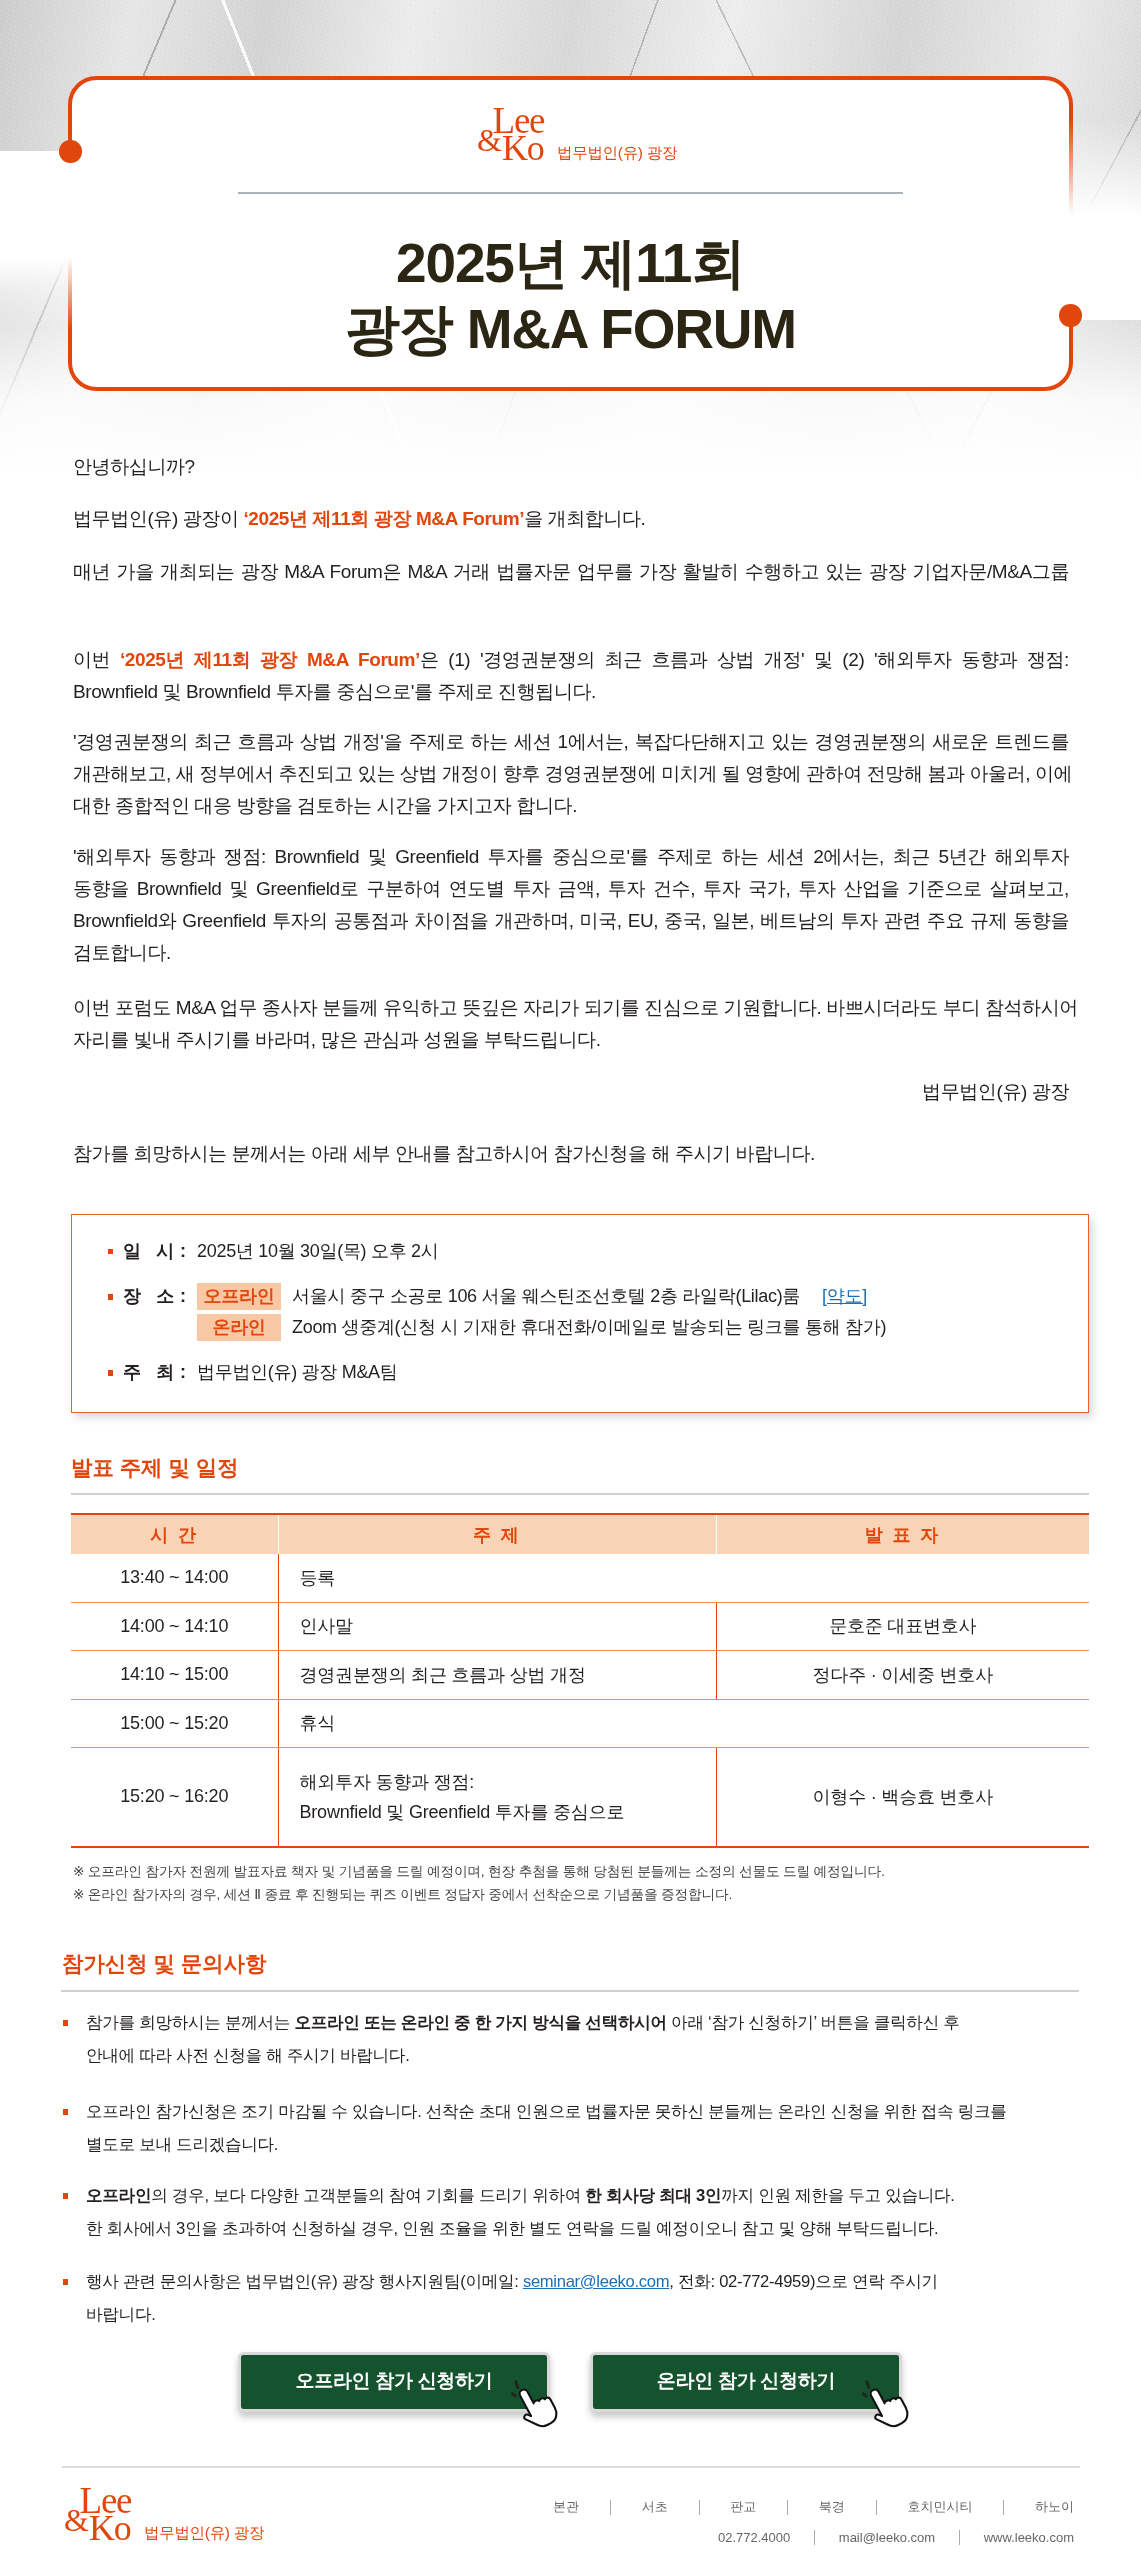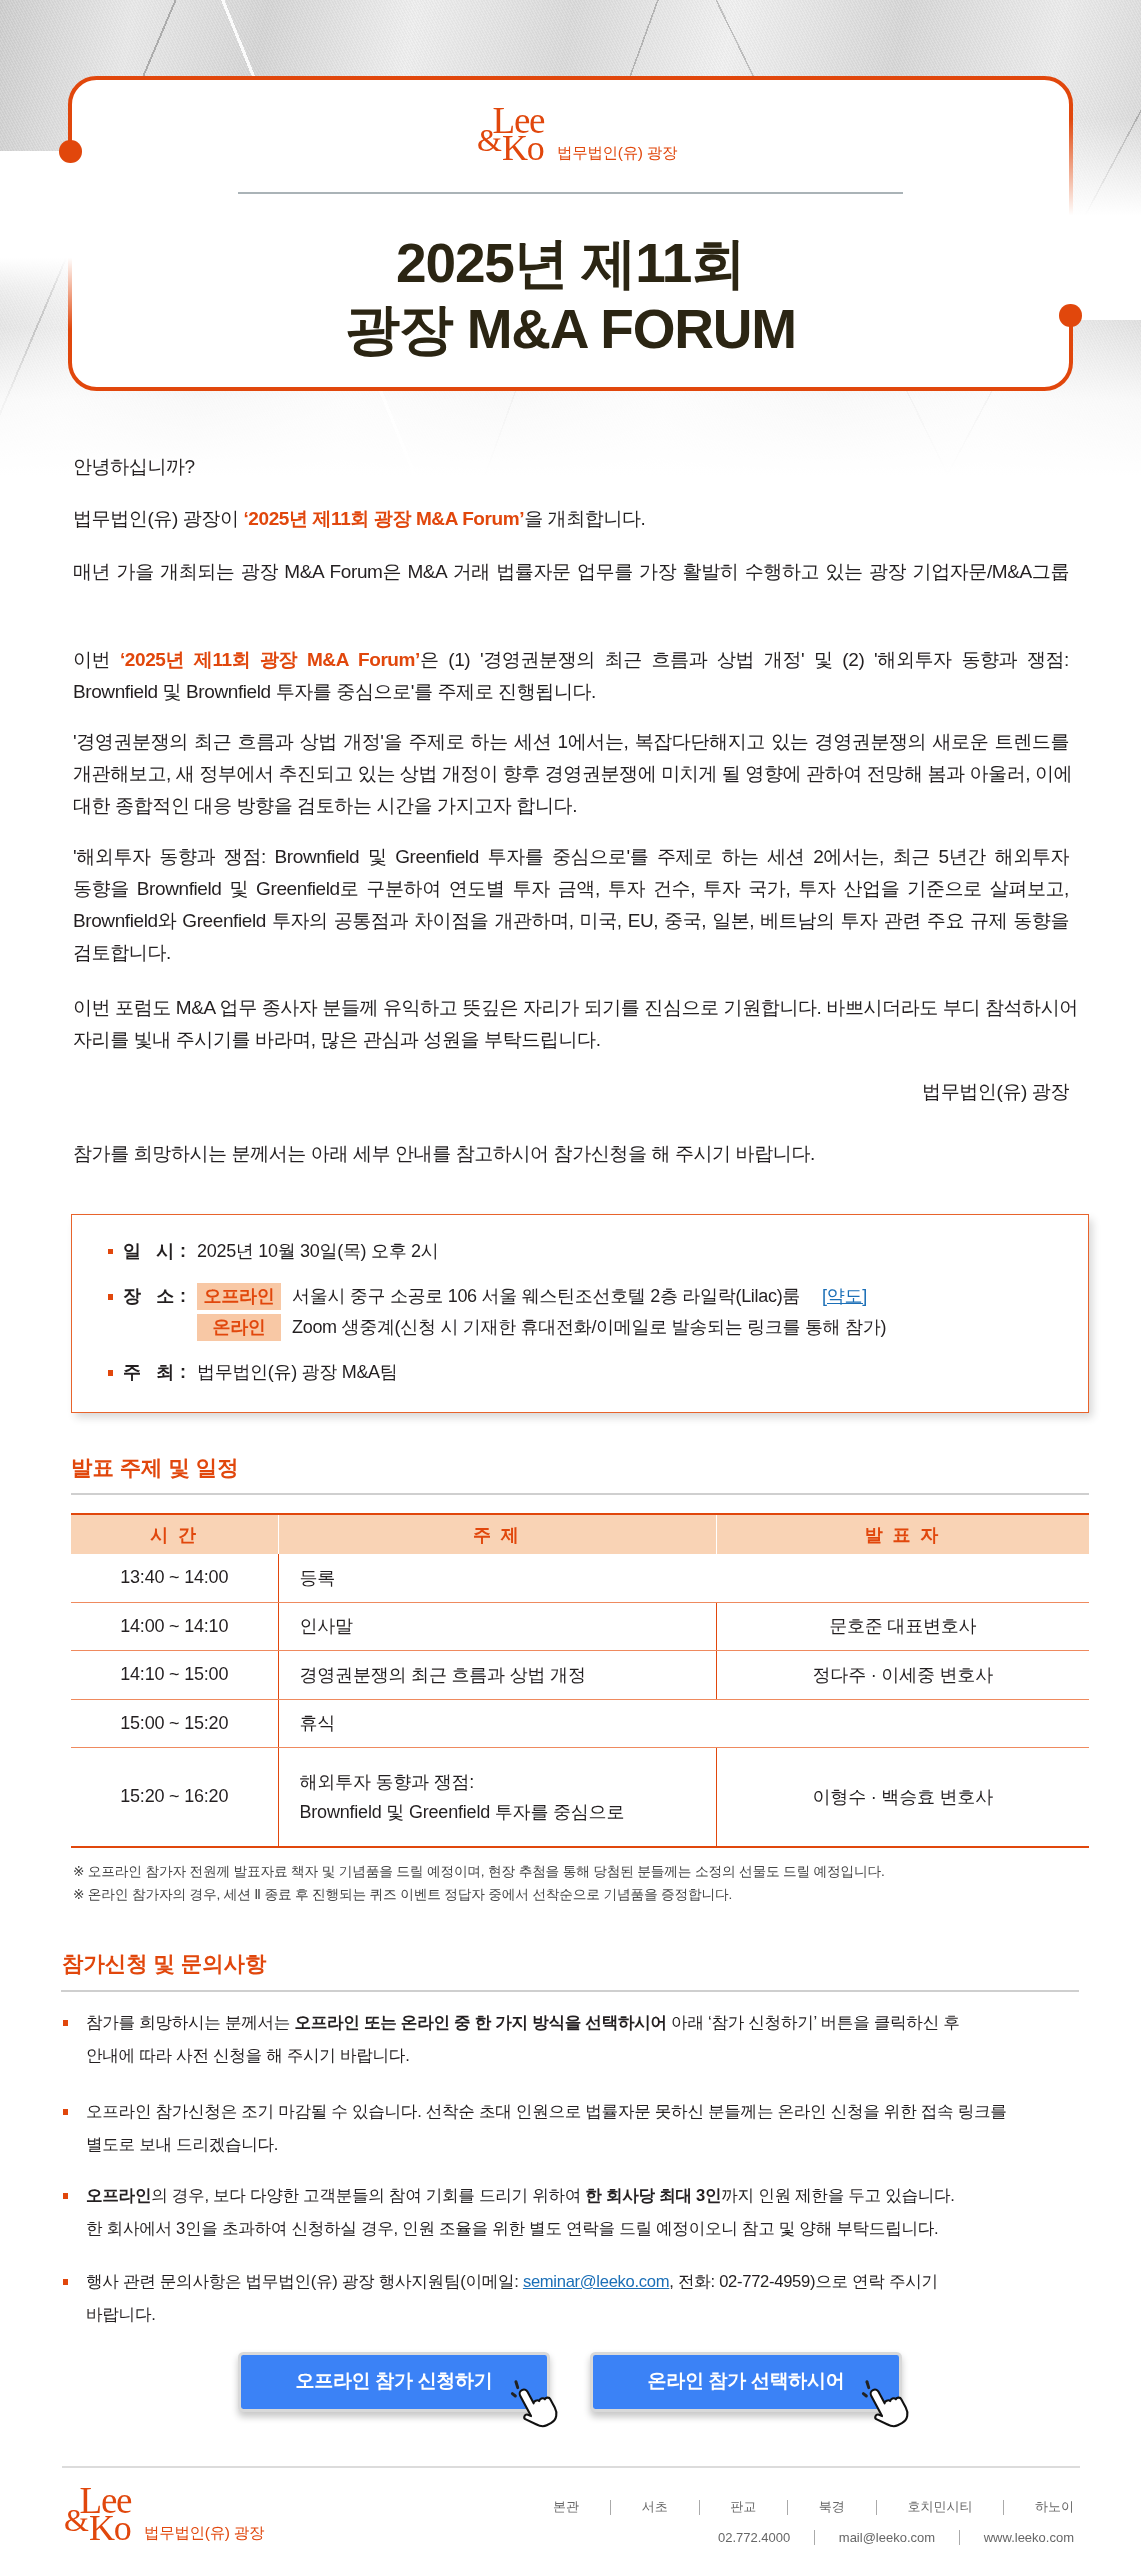--- a/index.html
+++ b/index.html
@@ -73,21 +73,21 @@
   .schedule td.speaker{text-align:center;border-left:0.6px solid #e1470c}
   .schedule .tl{line-height:30px}
 
   .note{left:73px;font-size:13.7px;line-height:23px;color:#444;white-space:nowrap;letter-spacing:-0.2px}
 
   .reg-bullet{left:63px;width:5.4px;height:6px;background:#e1470c}
   .reg-text{left:86px;font-size:16.6px;line-height:33px;white-space:nowrap;letter-spacing:-0.3px}
   .reg-text b{font-weight:700}
   .email-link{color:#1b6fb7;text-decoration:underline;cursor:pointer}
 
-  .btn{top:2352px;width:312px;height:60px;border:3px solid #d9d9d9;border-radius:5.4px;background:#3b82f6;color:#fff;font-weight:700;font-size:19px;display:flex;align-items:center;justify-content:center;box-shadow:0 4.8px 7.1px rgba(0,0,0,.22);cursor:pointer;letter-spacing:-0.3px}
+  .btn{top:2352px;width:312px;height:60px;border:3px solid #d9d9d9;border-radius:5.4px;background:#14532d;color:#fff;font-weight:700;font-size:19px;display:flex;align-items:center;justify-content:center;box-shadow:0 4.8px 7.1px rgba(0,0,0,.22);cursor:pointer;letter-spacing:-0.3px}
   .btn span{margin-top:-2.4px}
   .hand{width:57px;height:55px;z-index:6}
 
   .footer-line{left:62px;top:2466px;width:1018px;height:1.8px;background:#dcdcdc}
   .footer-row{right:67px;display:flex;align-items:center;column-gap:31px;font-size:13px;color:#666;white-space:nowrap}
   .footer-row.contact{column-gap:24px}
   .sep{width:0.6px;height:15.5px;background:#aaa}
 </style>
 </head>
 <body>
@@ -272,21 +272,21 @@
 <div class="abs reg-bullet" style="top:2279px"></div>
 <div class="abs reg-text" style="top:2265px">
   <div><span>행사 관련 문의사항은 법무법인(유) 광장 행사지원팀(이메일: </span><a class="email-link">seminar@leeko.com</a><span>, 전화: 02-772-4959)으로 연락 주시기</span></div>
   <div>바랍니다.</div>
 </div>
 
 <div class="abs btn" style="left:238px">
   <span>오프라인 참가 신청하기</span>
 </div>
 <div class="abs btn" style="left:590px">
-  <span>온라인 참가 선택하시어</span>
+  <span>온라인 참가 신청하기</span>
 </div>
 
 <svg class="abs hand" style="left:510px;top:2378px" viewBox="0 0 96 92">
   <line x1="10" y1="6" x2="13" y2="16" stroke="#222" stroke-width="5" stroke-linecap="round"></line>
   <line x1="4" y1="26" x2="9" y2="30" stroke="#222" stroke-width="5" stroke-linecap="round"></line>
   <g transform="translate(14,8) rotate(-28 30 40)">
     <path d="M22 4 c4 0 7 3 7 7 v22 c1-3 9-3 10 1 c2-3 9-3 10 2 c2-2 8-1 8 4 v16 c0 10-6 20-18 20 h-8 c-7 0-11-4-15-10 L4 50 c-2-4 3-8 7-5 l4 5 V11 c0-4 3-7 7-7 z" fill="#fff" stroke="#111" stroke-width="3.5" stroke-linejoin="round"></path>
   </g>
 </svg>
 <svg class="abs hand" style="left:861px;top:2378px" viewBox="0 0 96 92">

